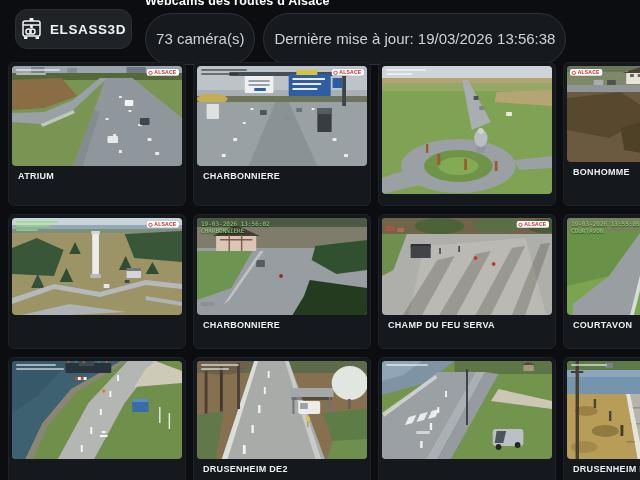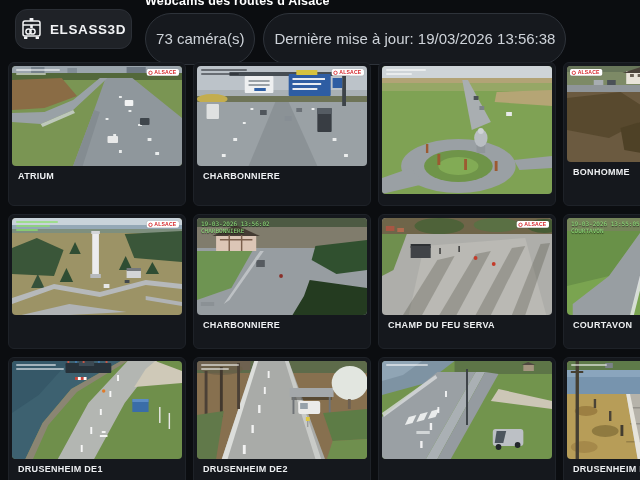--- a/index.html
+++ b/index.html
@@ -403,21 +403,20 @@
         <rect x="66" y="16" width="12" height="3" fill="#c8463a"></rect>
         <rect x="69" y="16" width="3" height="3" fill="#ffffff"></rect>
         <rect x="75" y="16" width="3" height="3" fill="#ffffff"></rect>
         <circle cx="96" cy="30" r="1.8" fill="#e07a28"></circle>
       </svg>
       <div class="ovl">
           <i style="width:40px"></i>
           <i style="width:48px"></i>
         </div>
     </div>
-    <div class="label">DRUSENHEIM DE1</div>
   </div>
 
   <div class="card">
     <div class="shot" style="height:98px">
       <svg viewBox="0 0 178 98" preserveAspectRatio="none">
         <rect width="178" height="98" fill="#87704f"></rect>
         <rect width="178" height="12" fill="#5d6b4a"></rect>
         <rect width="56" height="9" fill="#6e6150"></rect>
         <polygon points="60,0 96,0 134,98 26,98" fill="#a9aba8"></polygon>
         <polygon points="60,0 64,0 32,98 26,98" fill="#dcdedb"></polygon>

